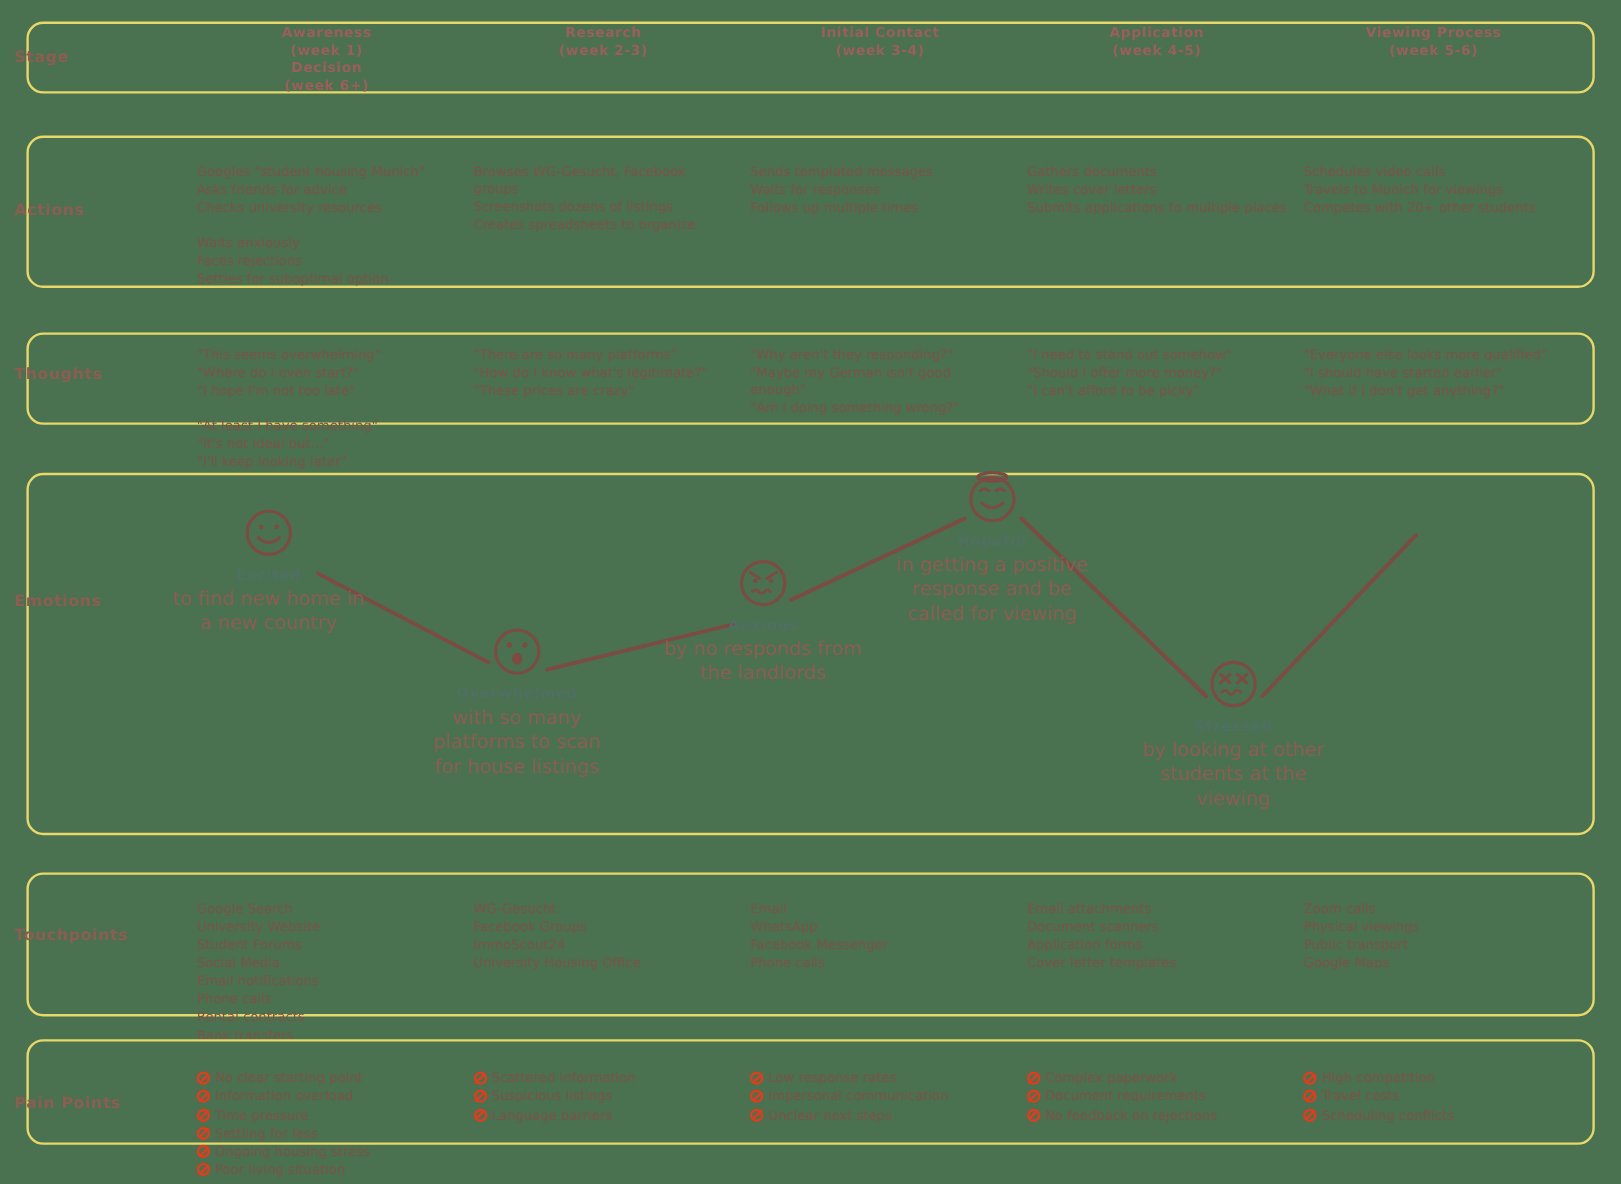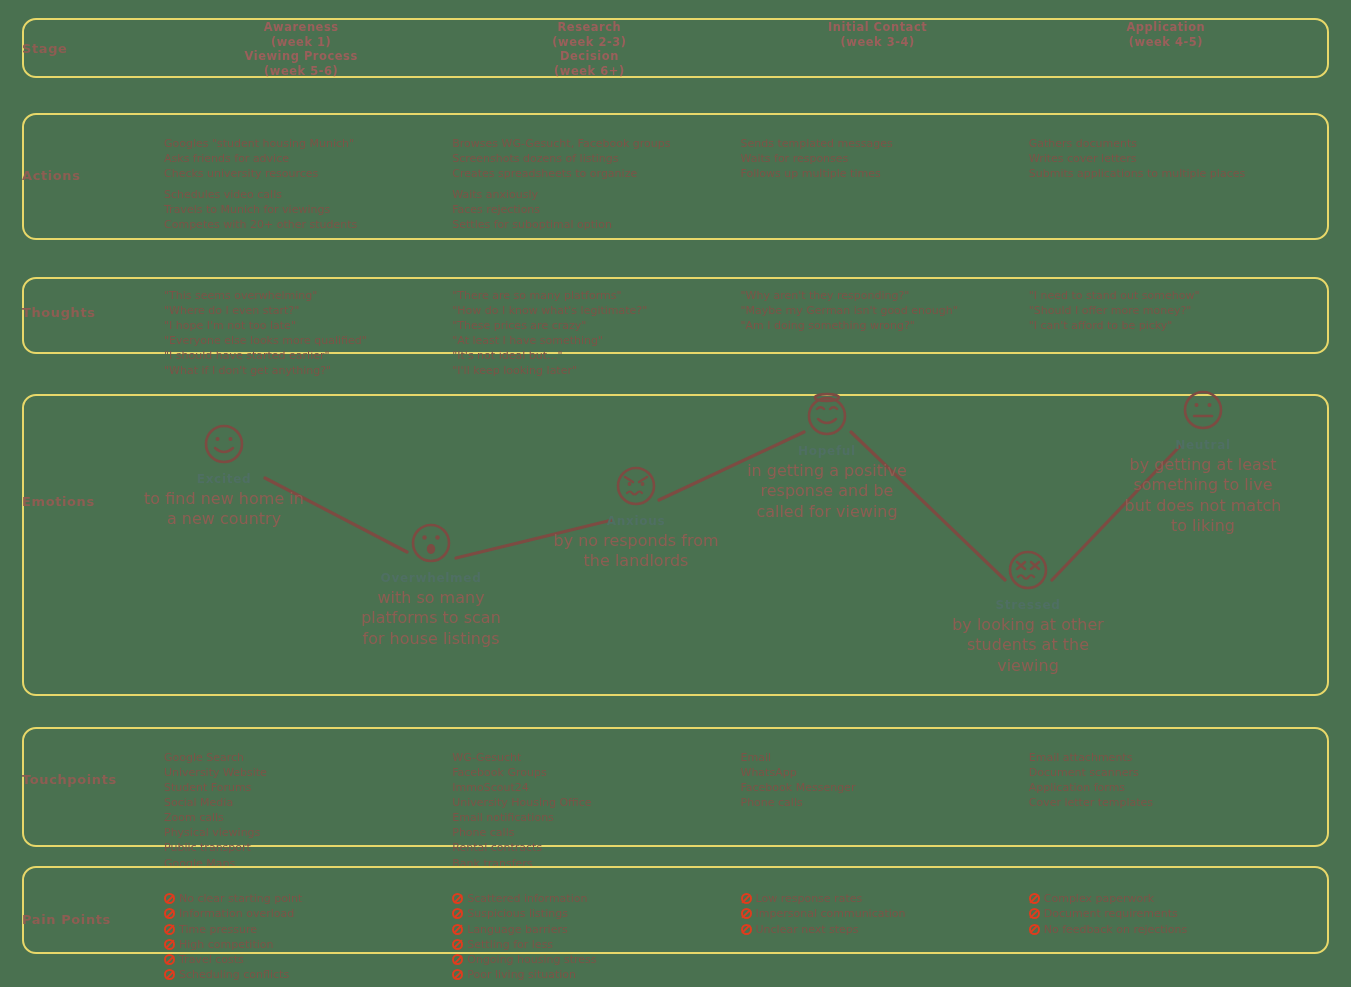--- a/index.html
+++ b/index.html
@@ -24,37 +24,37 @@
     left: 22px;
     width: 1307px;
     border: 2px solid #e8d86a;
     border-radius: 14px;
     background: transparent;
   }
 
   
   .row-label {
     position: absolute;
-    left: 22px;
+    left: 12px;
     font-size: 13px;
     font-weight: bold;
     color: #8d5d52;
     letter-spacing: 0.6px;
     white-space: nowrap;
   }
 
   
   .cols {
     position: absolute;
     left: 140px;
     right: 10px;
     top: 0;
     bottom: 0;
     display: grid;
-    grid-template-columns: repeat(4, 1fr);
+    grid-template-columns: repeat(5, 1fr);
   }
   .col {
     padding: 0 14px 0 0;
   }
 
   
   #band-stage { top: 18px; height: 60px; }
   #band-stage .cols { align-items: center; }
   .stage-cell {
     text-align: center;
@@ -384,32 +384,20 @@
           <svg width="48" height="48" viewBox="0 0 48 48" xmlns="http://www.w3.org/2000/svg">
             <circle cx="24" cy="24" r="18" fill="none" stroke="#7d4b42" stroke-width="2.6"></circle>
             <path d="M13 16 L21 23 M21 16 L13 23" stroke="#7d4b42" stroke-width="2.4" stroke-linecap="round"></path>
              <path d="M27 16 L35 23 M35 16 L27 23" stroke="#7d4b42" stroke-width="2.4" stroke-linecap="round"></path>
              <path d="M14 31 q3 -3.5 5.5 0 q2.5 3.5 5 0 q2.5 -3.5 5.5 0" fill="none" stroke="#7d4b42" stroke-width="2.2" stroke-linecap="round"></path>
           </svg>
         </div>
         <div class="emotion-name">Stressed</div>
         <div class="emotion-desc">by looking at other students at the viewing</div>
       </div>
-      <div class="emotion-node" style="left: 1203px; top: 386px;">
-        <div class="face-wrap">
-          <svg width="48" height="48" viewBox="0 0 48 48" xmlns="http://www.w3.org/2000/svg">
-            <circle cx="24" cy="24" r="18" fill="none" stroke="#7d4b42" stroke-width="2.6"></circle>
-            <circle cx="17.5" cy="19" r="2" fill="#7d4b42"></circle>
-            <circle cx="30.5" cy="19" r="2" fill="#7d4b42"></circle>
-             <path d="M15 30 L33 30" stroke="#7d4b42" stroke-width="2.4" stroke-linecap="round"></path>
-          </svg>
-        </div>
-        <div class="emotion-name">Neutral</div>
-        <div class="emotion-desc">by getting at least something to live but does not match to liking</div>
-      </div>
     </div>
 
   <div class="band" id="band-touch">
     <div class="cols">
       <div class="col">
           <ul class="txt-list">
             <li>Google Search</li>
             <li>University Website</li>
             <li>Student Forums</li>
             <li>Social Media</li>

